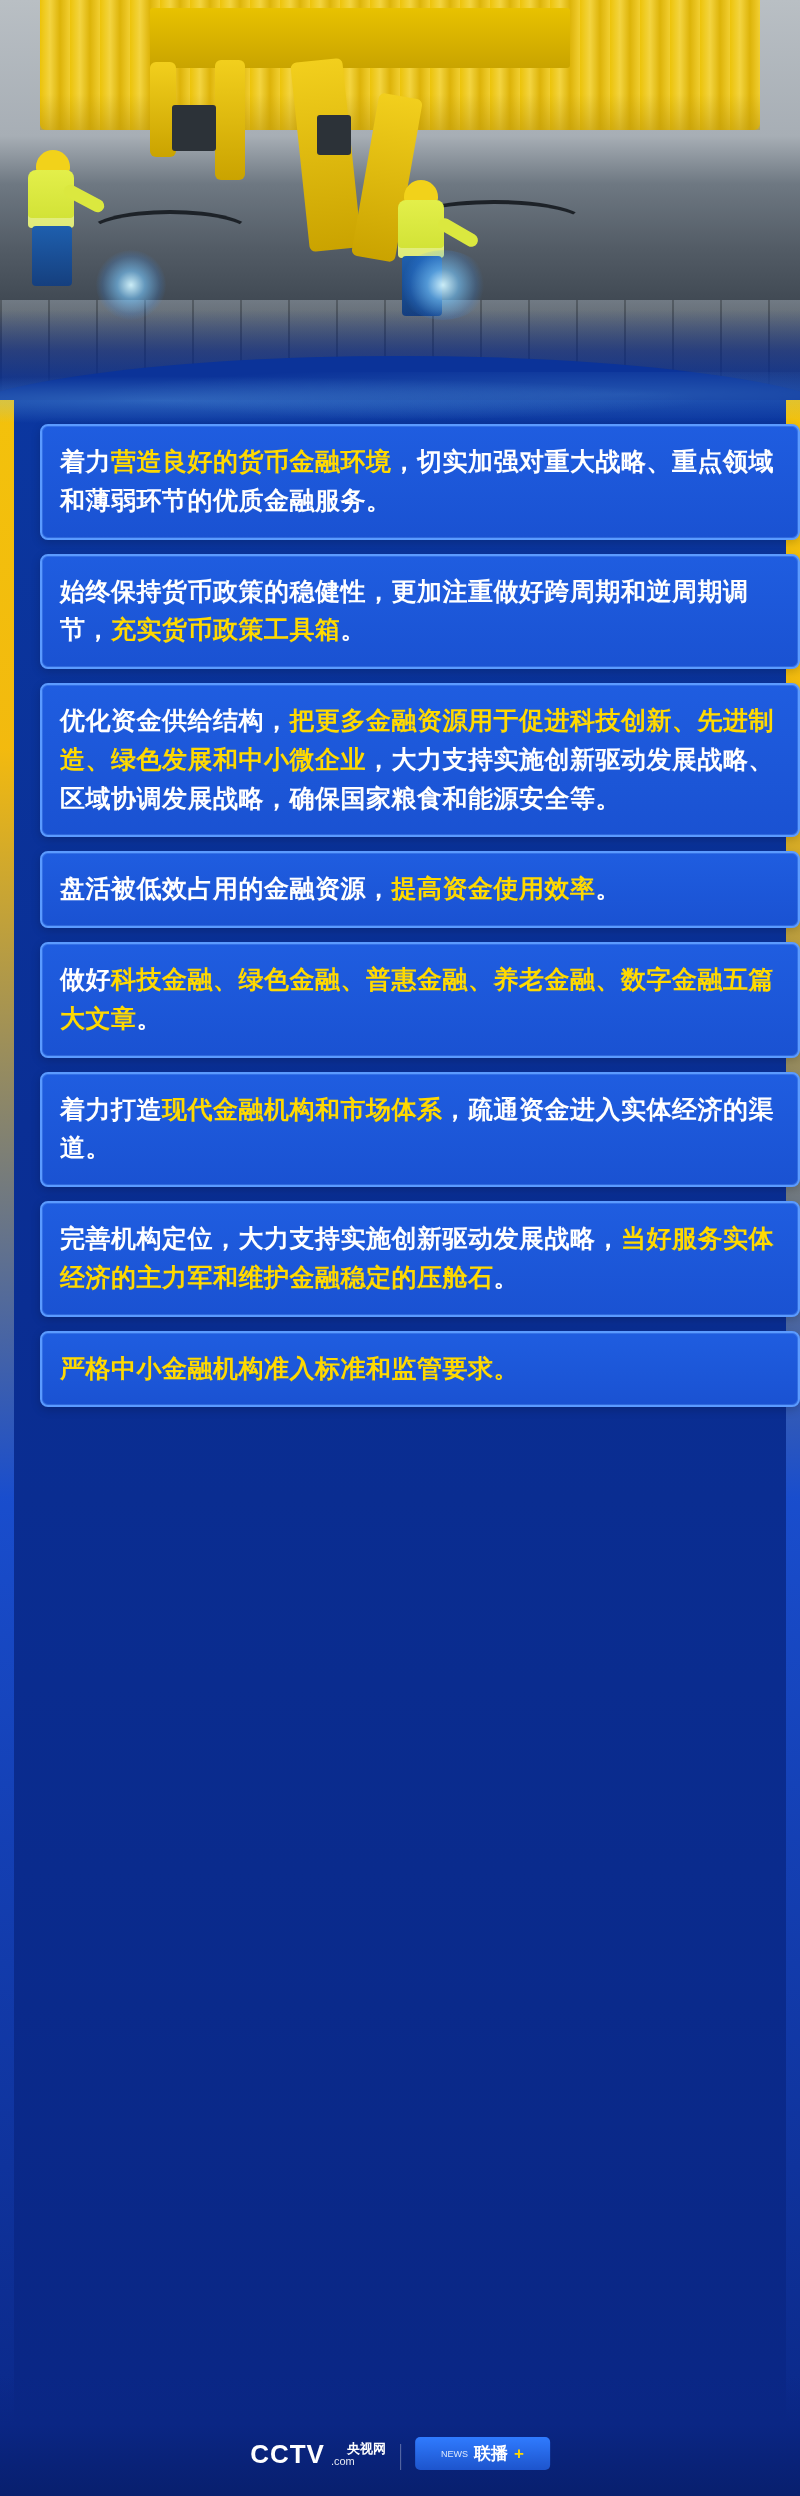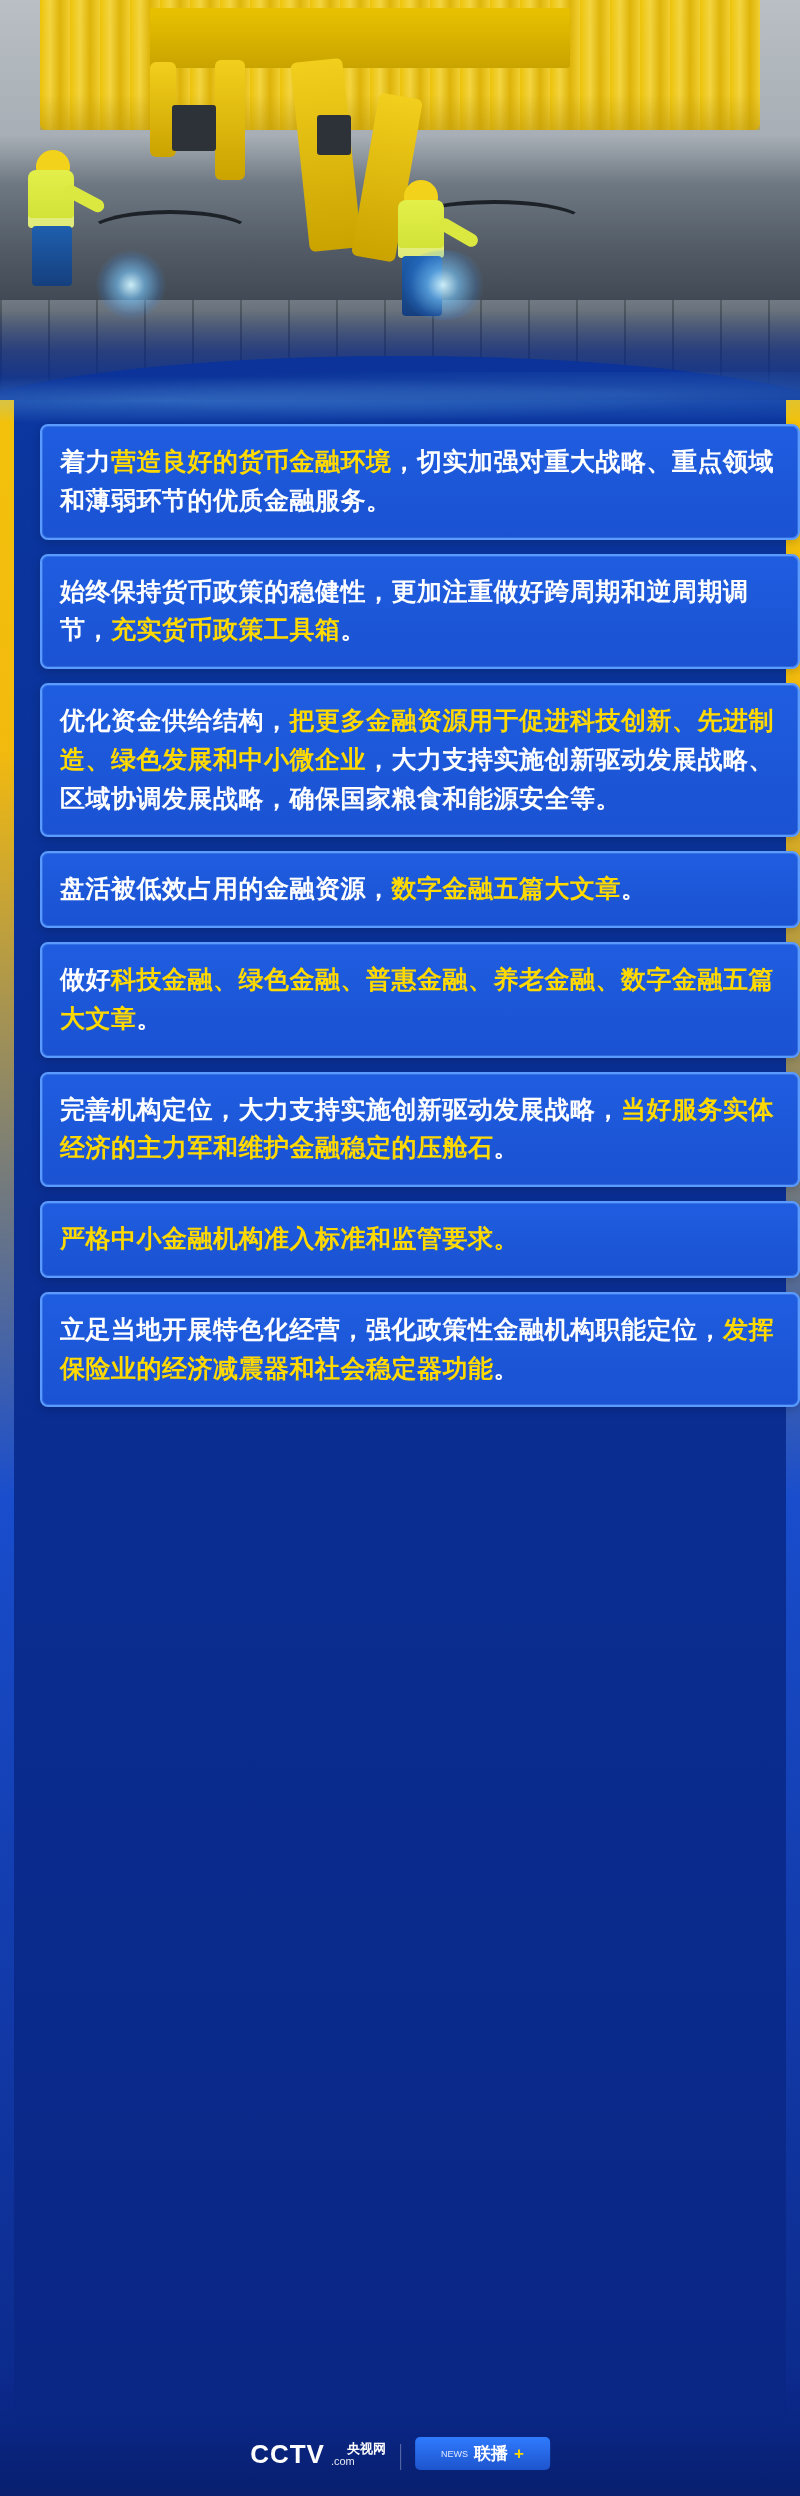--- a/index.html
+++ b/index.html
@@ -312,33 +312,33 @@
       <div class="card">
         <div class="text"><span class="">着力</span><span class="hl">营造良好的货币金融环境</span><span class="">，切实加强对重大战略、重点领域和薄弱环节的优质金融服务。</span></div>
       </div>
       <div class="card">
         <div class="text"><span class="">始终保持货币政策的稳健性，更加注重做好跨周期和逆周期调节，</span><span class="hl">充实货币政策工具箱</span><span class="">。</span></div>
       </div>
       <div class="card">
         <div class="text"><span class="">优化资金供给结构，</span><span class="hl">把更多金融资源用于促进科技创新、先进制造、绿色发展和中小微企业</span><span class="">，大力支持实施创新驱动发展战略、区域协调发展战略，确保国家粮食和能源安全等。</span></div>
       </div>
       <div class="card">
-        <div class="text"><span class="">盘活被低效占用的金融资源，</span><span class="hl">数字金融五篇大文章</span><span class="">。</span></div>
+        <div class="text"><span class="">盘活被低效占用的金融资源，</span><span class="hl">提高资金使用效率</span><span class="">。</span></div>
       </div>
       <div class="card">
         <div class="text"><span class="">做好</span><span class="hl">科技金融、绿色金融、普惠金融、养老金融、数字金融五篇大文章</span><span class="">。</span></div>
       </div>
       <div class="card">
+        <div class="text"><span class="">着力打造</span><span class="hl">现代金融机构和市场体系</span><span class="">，疏通资金进入实体经济的渠道。</span></div>
+      </div>
+      <div class="card">
         <div class="text"><span class="">完善机构定位，大力支持实施创新驱动发展战略，</span><span class="hl">当好服务实体经济的主力军和维护金融稳定的压舱石</span><span class="">。</span></div>
       </div>
       <div class="card">
         <div class="text"><span class="hl">严格中小金融机构准入标准和监管要求。</span></div>
-      </div>
-      <div class="card">
-        <div class="text"><span class="">立足当地开展特色化经营，强化政策性金融机构职能定位，</span><span class="hl">发挥保险业的经济减震器和社会稳定器功能</span><span class="">。</span></div>
       </div>
     </div>
 
   <div class="footer">
     <div class="logo-row">
       <div class="cctv-logo">
         <span class="cctv-mark">CCTV</span>
         <span class="cctv-sub">
           <span class="cn">央视网</span>
           <span class="en">.com</span>

